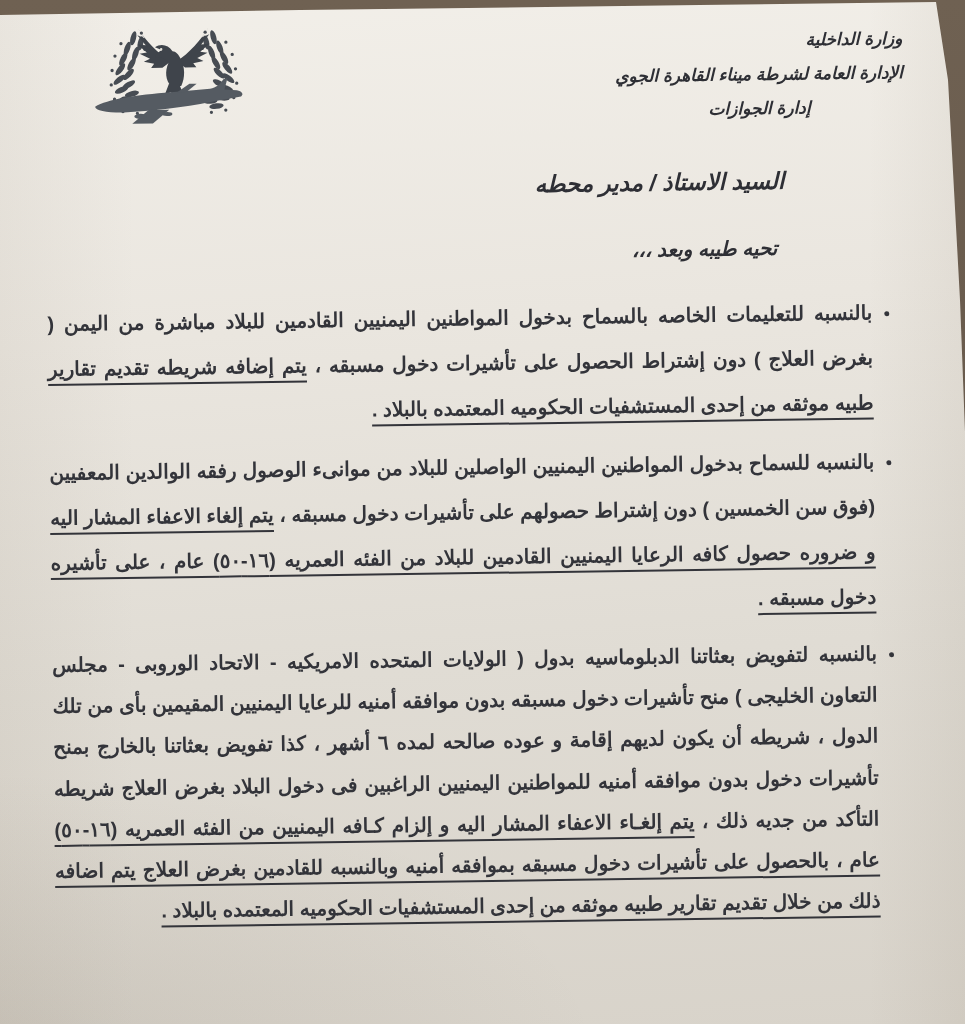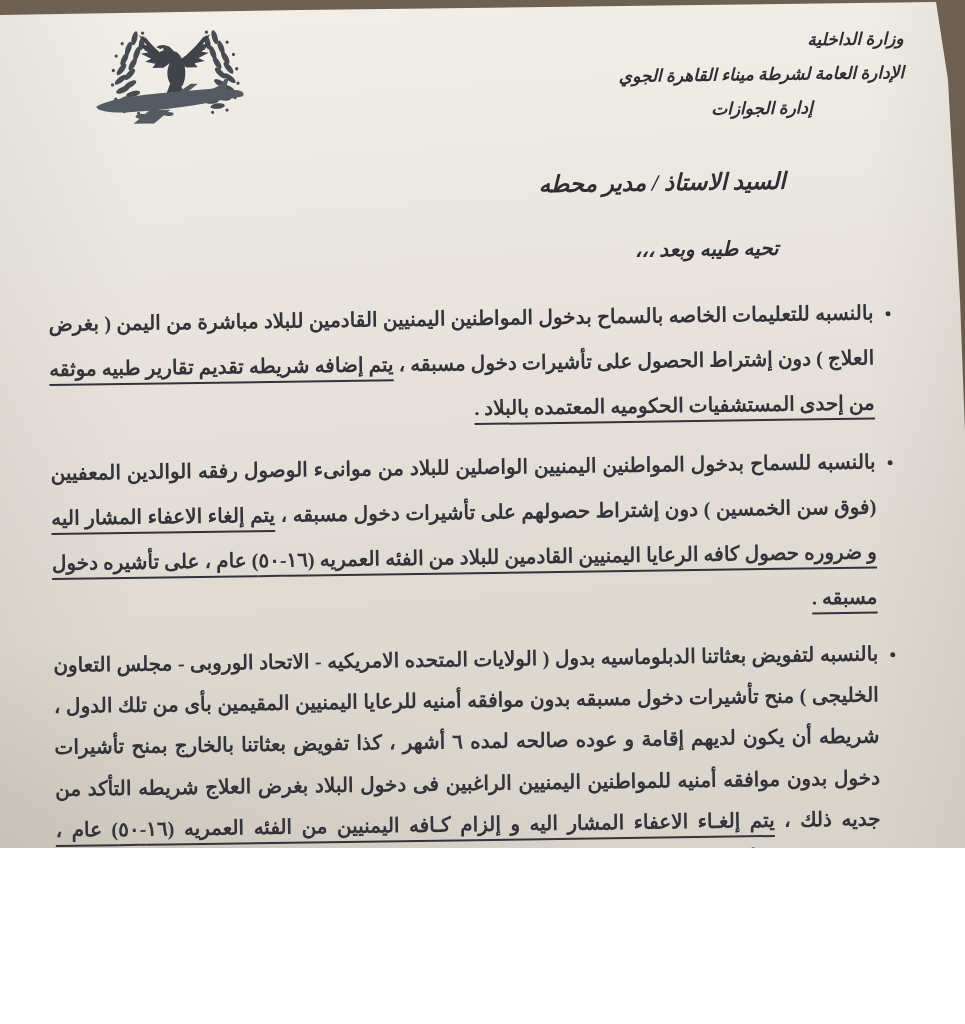--- a/index.html
+++ b/index.html
@@ -1,22 +1,22 @@
 <!DOCTYPE html>
 <html lang="ar"><head>
 <meta charset="utf-8">
 <style>
   html, body { margin: 0; padding: 0; }
   .photo {
     position: relative;
     width: 965px;
-    height: 848px;
+    height: 1024px;
     background: linear-gradient(180deg, #6f6152 0%, #6a5c4e 30%, #655748 100%);
     overflow: hidden;
-    font-family: Liberation Serif, serif;
+    font-family: Liberation Sans, sans-serif;
   }
   .paper {
     position: absolute;
     inset: 0;
     clip-path: polygon(0 15px, 300px 10px, 700px 5px, 936px 2px, 948px 80px, 960px 300px, 965px 432px, 965px 1024px, 0 1024px);
     background: linear-gradient(176deg, #f2efe9 0%, #eae6df 32%, #e0dcd4 64%, #d8d3ca 100%);
   }
   .paper::after {
     content: "";
     position: absolute;

